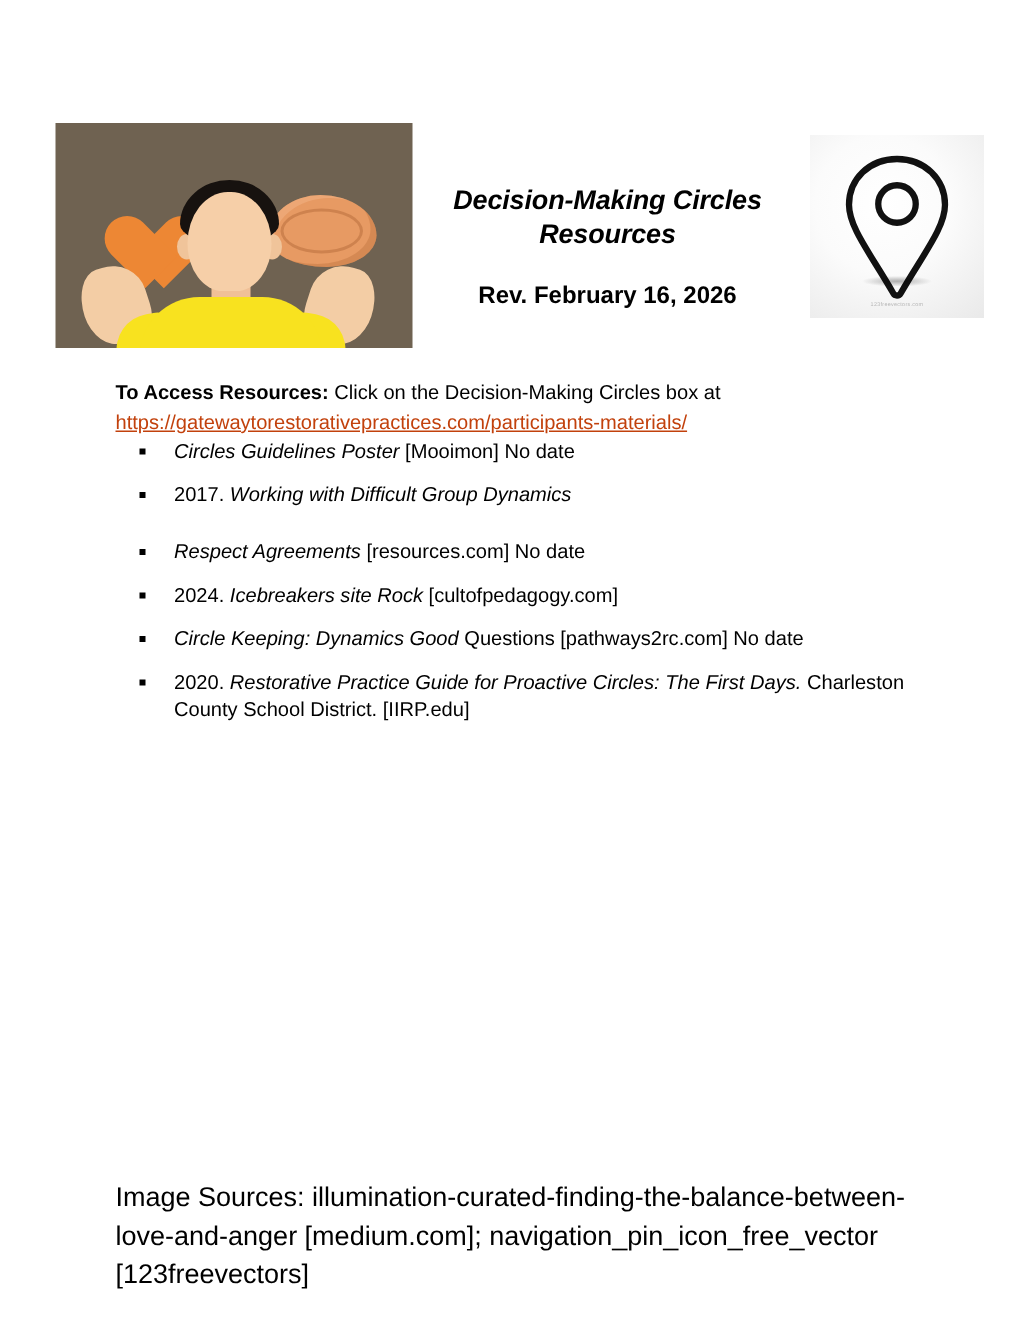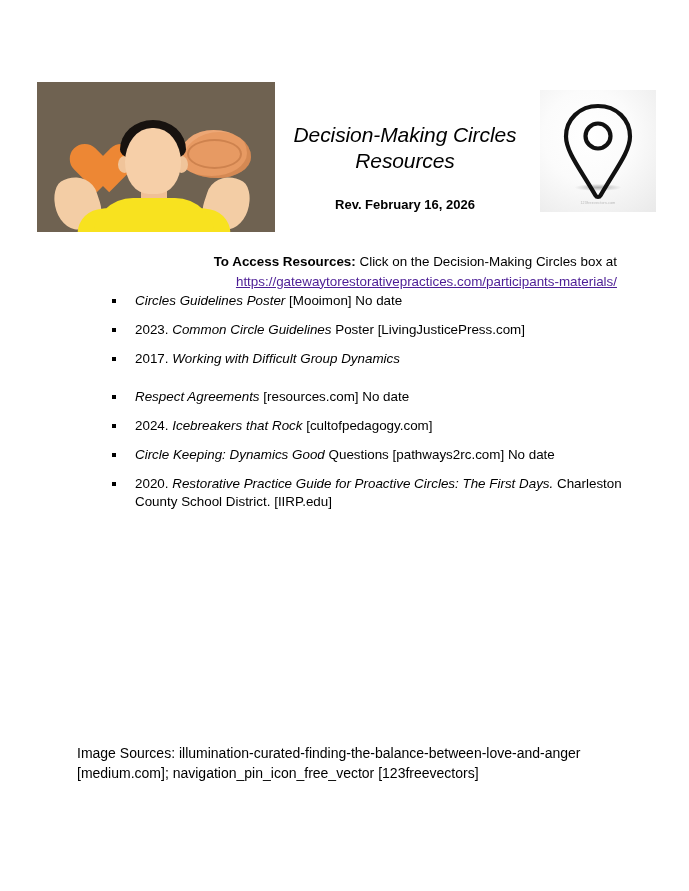--- a/index.html
+++ b/index.html
@@ -179,29 +179,29 @@
 
   
   .title-block {
     position: absolute;
     left: 282px;
     top: 40px;
     width: 246px;
     text-align: center;
   }
   .doc-title {
-    font-size: 21px;
-    font-weight: normal;
+    font-size: 18px;
+    font-weight: bold;
     font-style: italic;
     line-height: 1.26;
     letter-spacing: -0.1px;
   }
   .doc-rev {
     margin-top: 22px;
-    font-size: 13px;
+    font-size: 16px;
     font-weight: bold;
   }
 
   
   .pin-image {
     position: absolute;
     left: 540px;
     top: 8px;
     width: 116px;
     height: 122px;
@@ -235,33 +235,32 @@
   }
 
   
   .intro {
     position: absolute;
     left: 77px;
     top: 240px;
     width: 540px;
     font-size: 13.4px;
     line-height: 1.37;
-    text-align: right;
   }
   .intro b { font-weight: bold; }
   .intro-link {
-    color: #4c1d95;
+    color: #c2410c;
     text-decoration: underline;
     display: inline-block;
     margin-top: 1px;
   }
 
   .res-list {
     position: absolute;
-    left: 91px;
+    left: 72px;
     top: 292px;
     width: 560px;
     list-style: none;
     margin: 0;
     padding: 0;
     font-size: 13.4px;
     line-height: 1.34;
   }
   .res-item {
     position: relative;
@@ -275,23 +274,23 @@
     top: 7px;
     width: 4px;
     height: 4px;
     background: #000000;
   }
   .res-item i { font-style: italic; }
 
   .sources {
     position: absolute;
     left: 77px;
-    top: 730px;
+    top: 768px;
     width: 545px;
-    font-size: 14px;
+    font-size: 18px;
     line-height: 1.42;
   }
 </style>
 </head>
 <body>
 
 <div class="header">
 
   <div class="illustration">
     <div class="ill-heart"></div>
@@ -327,21 +326,20 @@
 
 </div>
 
 <p class="intro">
   <b>To Access Resources:</b><span> Click on the Decision-Making Circles box at</span><br>
   <a href="#" class="intro-link">https://gatewaytorestorativepractices.com/participants-materials/</a>
 </p>
 
 <ul class="res-list">
     <li class="res-item"><span class="res-bullet"></span><i>Circles Guidelines Poster</i><span> [Mooimon] No date</span></li>
-    <li class="res-item"><span class="res-bullet"></span><span>2023. </span><i>Common Circle Guidelines</i><span> Poster [LivingJusticePress.com]</span></li>
     <li class="res-item gap-after"><span class="res-bullet"></span><span>2017. </span><i>Working with Difficult Group Dynamics</i><br></li>
     <li class="res-item"><span class="res-bullet"></span><i>Respect Agreements</i><span> [resources.com] No date</span></li>
-    <li class="res-item"><span class="res-bullet"></span><span>2024. </span><i>Icebreakers that Rock</i><span> [cultofpedagogy.com]</span></li>
+    <li class="res-item"><span class="res-bullet"></span><span>2024. </span><i>Icebreakers site Rock</i><span> [cultofpedagogy.com]</span></li>
     <li class="res-item"><span class="res-bullet"></span><i>Circle Keeping: Dynamics Good</i><span> Questions [pathways2rc.com] No date</span></li>
     <li class="res-item"><span class="res-bullet"></span><span>2020. </span><i>Restorative Practice Guide for Proactive Circles: The First Days.</i><span> Charleston County School District. [IIRP.edu]</span></li>
   </ul>
 
 <p class="sources">Image Sources: illumination-curated-finding-the-balance-between-love-and-anger [medium.com]; navigation_pin_icon_free_vector [123freevectors]</p>
 
 </body></html>

